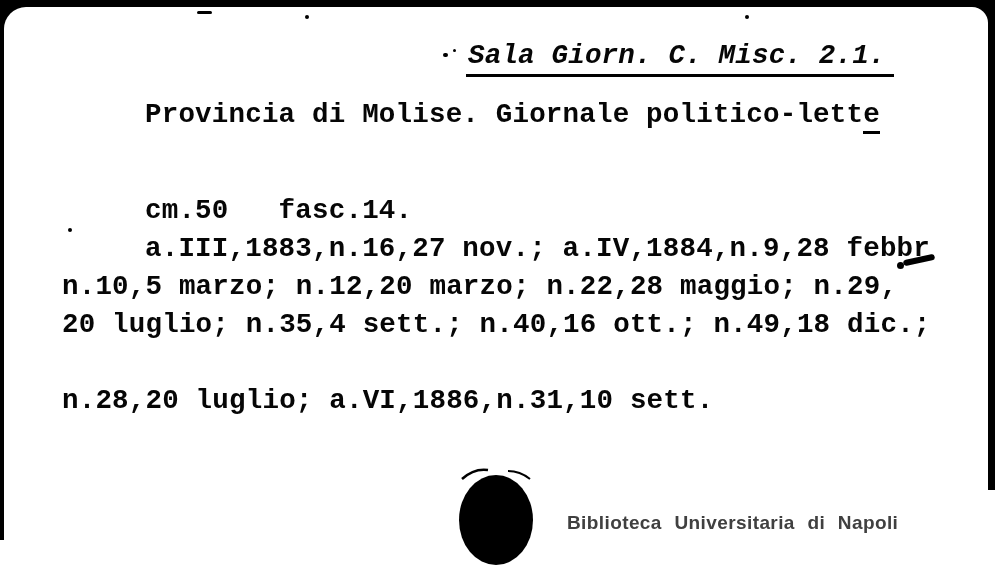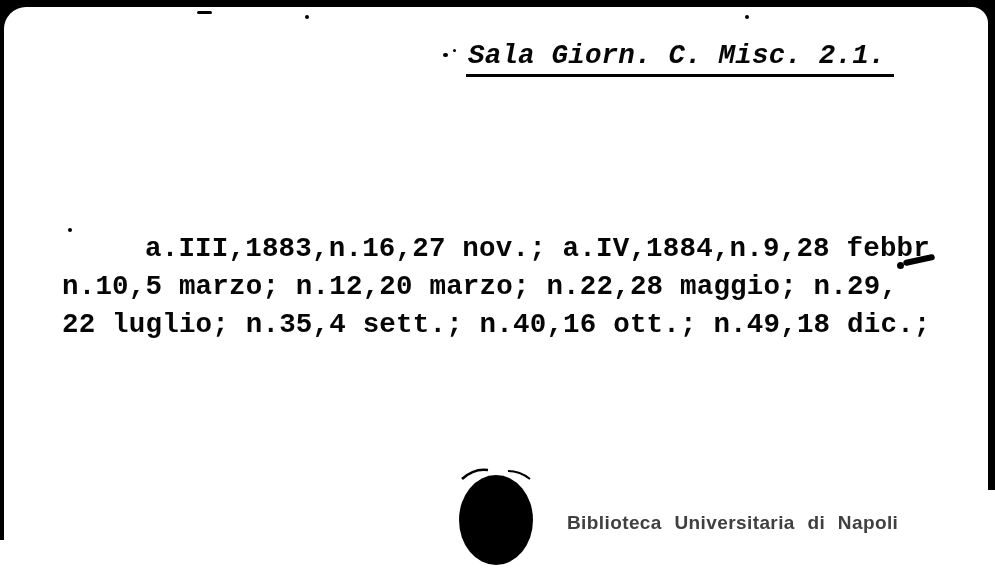--- a/index.html
+++ b/index.html
@@ -68,29 +68,32 @@
   <div class="speck" style="left:193px;top:4px;width:15px;height:3px;"></div>
   <div class="speck" style="left:301px;top:8px;width:4px;height:4px;"></div>
   <div class="speck" style="left:741px;top:8px;width:4px;height:4px;"></div>
   <div class="speck" style="left:439px;top:46px;width:5px;height:4px;"></div>
   <div class="speck" style="left:449px;top:42px;width:3px;height:3px;"></div>
   <div class="speck" style="left:64px;top:221px;width:4px;height:4px;"></div>
 
 
   <div class="tw" style="left:462px;top:33px;"><span class="callnum">Sala Giorn. C. Misc. 2.1.</span></div>
 
+  <div class="tw" style="left:141px;top:92px;"><span>Provincia di Molise. Giornale politico-lett</span><span class="hyphen-underline">e</span></div>
 
 
+  <div class="tw" style="left:141px;top:188px;">cm.50   fasc.14.</div>
 
   <div class="tw" style="left:141px;top:226px;">a.III,1883,n.16,27 nov.; a.IV,1884,n.9,28 febbr</div>
   <div class="pen-dash"></div>
   <div class="pen-dash-dot"></div>
 
   <div class="tw" style="left:58px;top:264px;">n.10,5 marzo; n.12,20 marzo; n.22,28 maggio; n.29,</div>
-  <div class="tw" style="left:58px;top:302px;">22 luglio; n.35,4 sett.; n.40,16 ott.; n.49,18 dic.;</div>
+  <div class="tw" style="left:58px;top:302px;">20 luglio; n.35,4 sett.; n.40,16 ott.; n.49,18 dic.;</div>
+  <div class="tw" style="left:58px;top:378px;">n.28,20 luglio; a.VI,1886,n.31,10 sett.</div>
 
   <svg class="stamp-mark" viewBox="0 0 110 112" aria-hidden="true">
     <ellipse cx="52" cy="57" rx="37" ry="45" fill="#000"></ellipse>
     <path d="M18,16 Q30,5 44,7" fill="none" stroke="#000" stroke-width="2.5"></path>
     <path d="M64,8 Q76,8 86,16" fill="none" stroke="#000" stroke-width="2"></path>
   </svg>
   <div class="stamp-text">Biblioteca Universitaria di Napoli</div>
 
 </div>
 <div class="edge-patch patch-br"></div>

